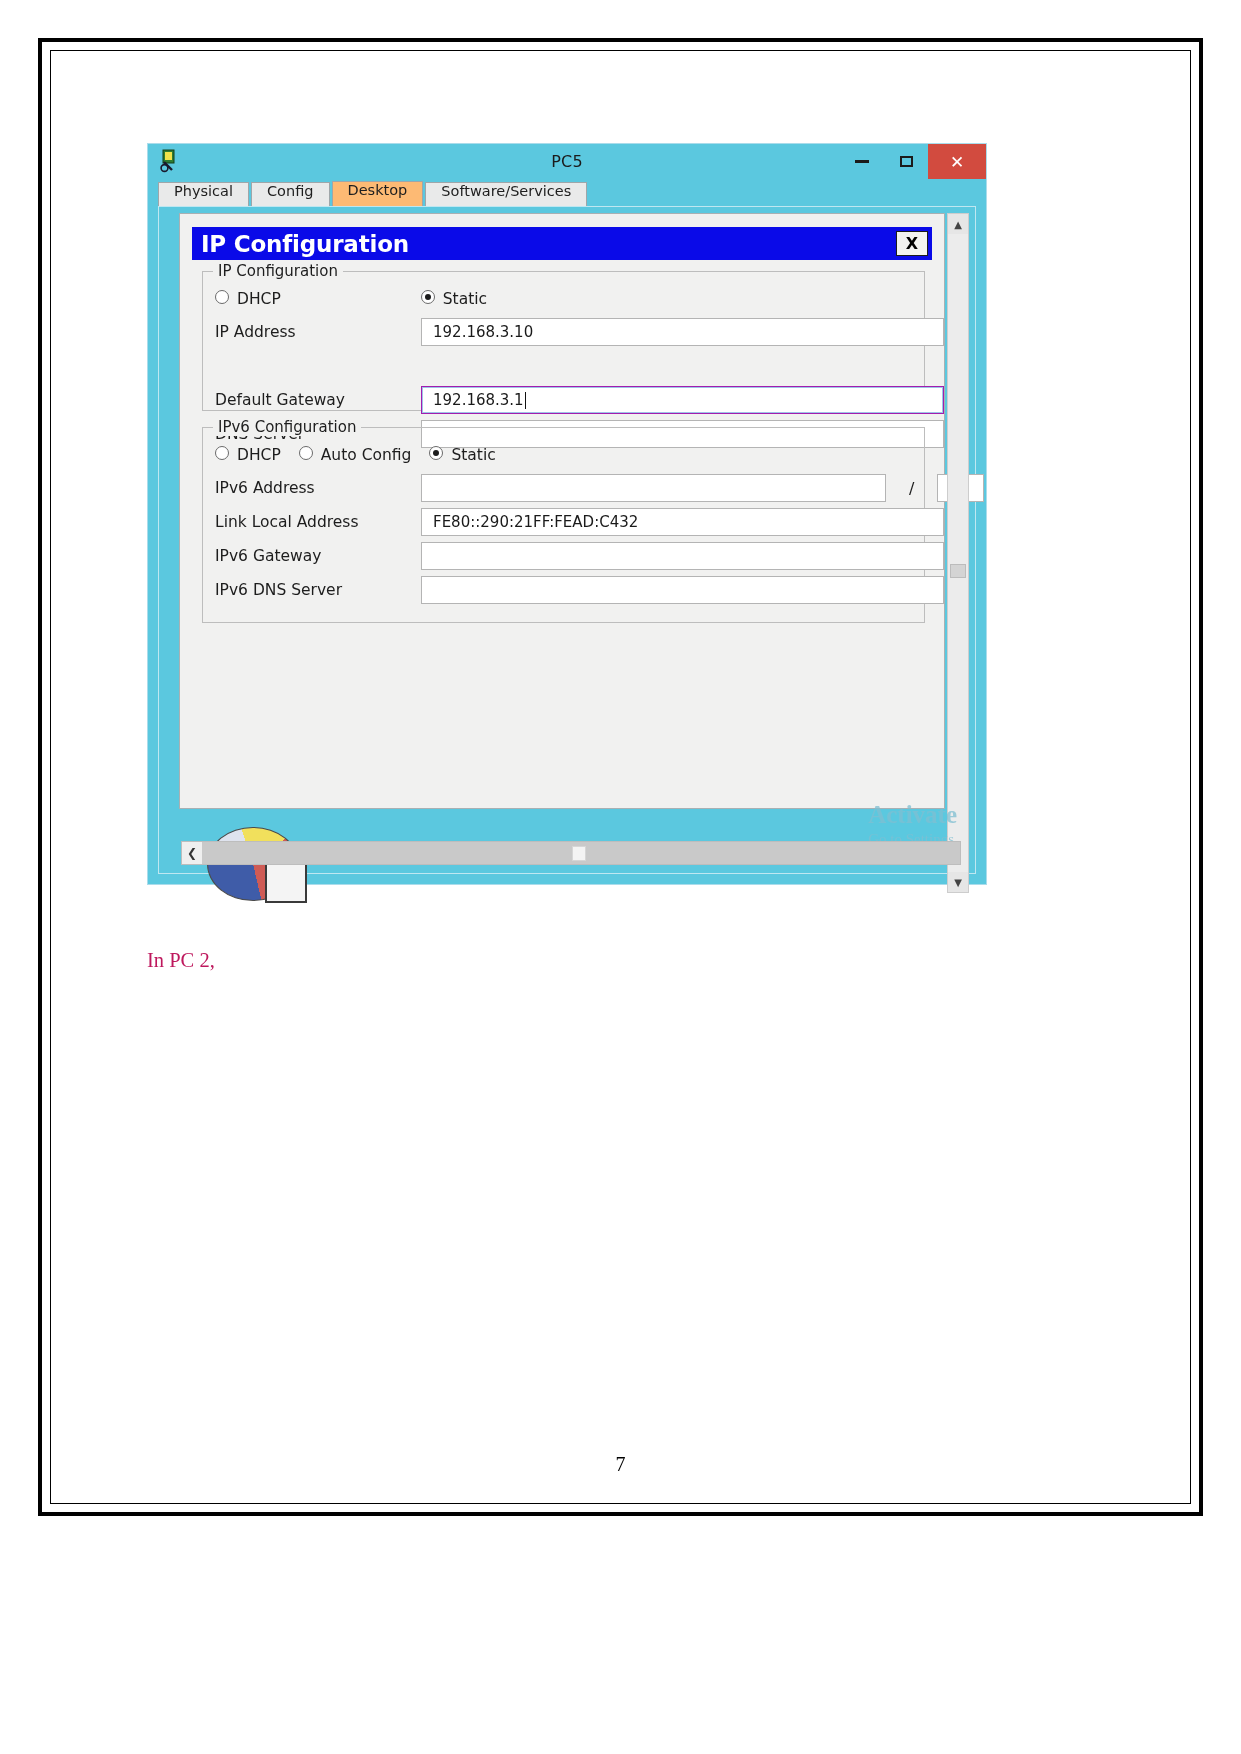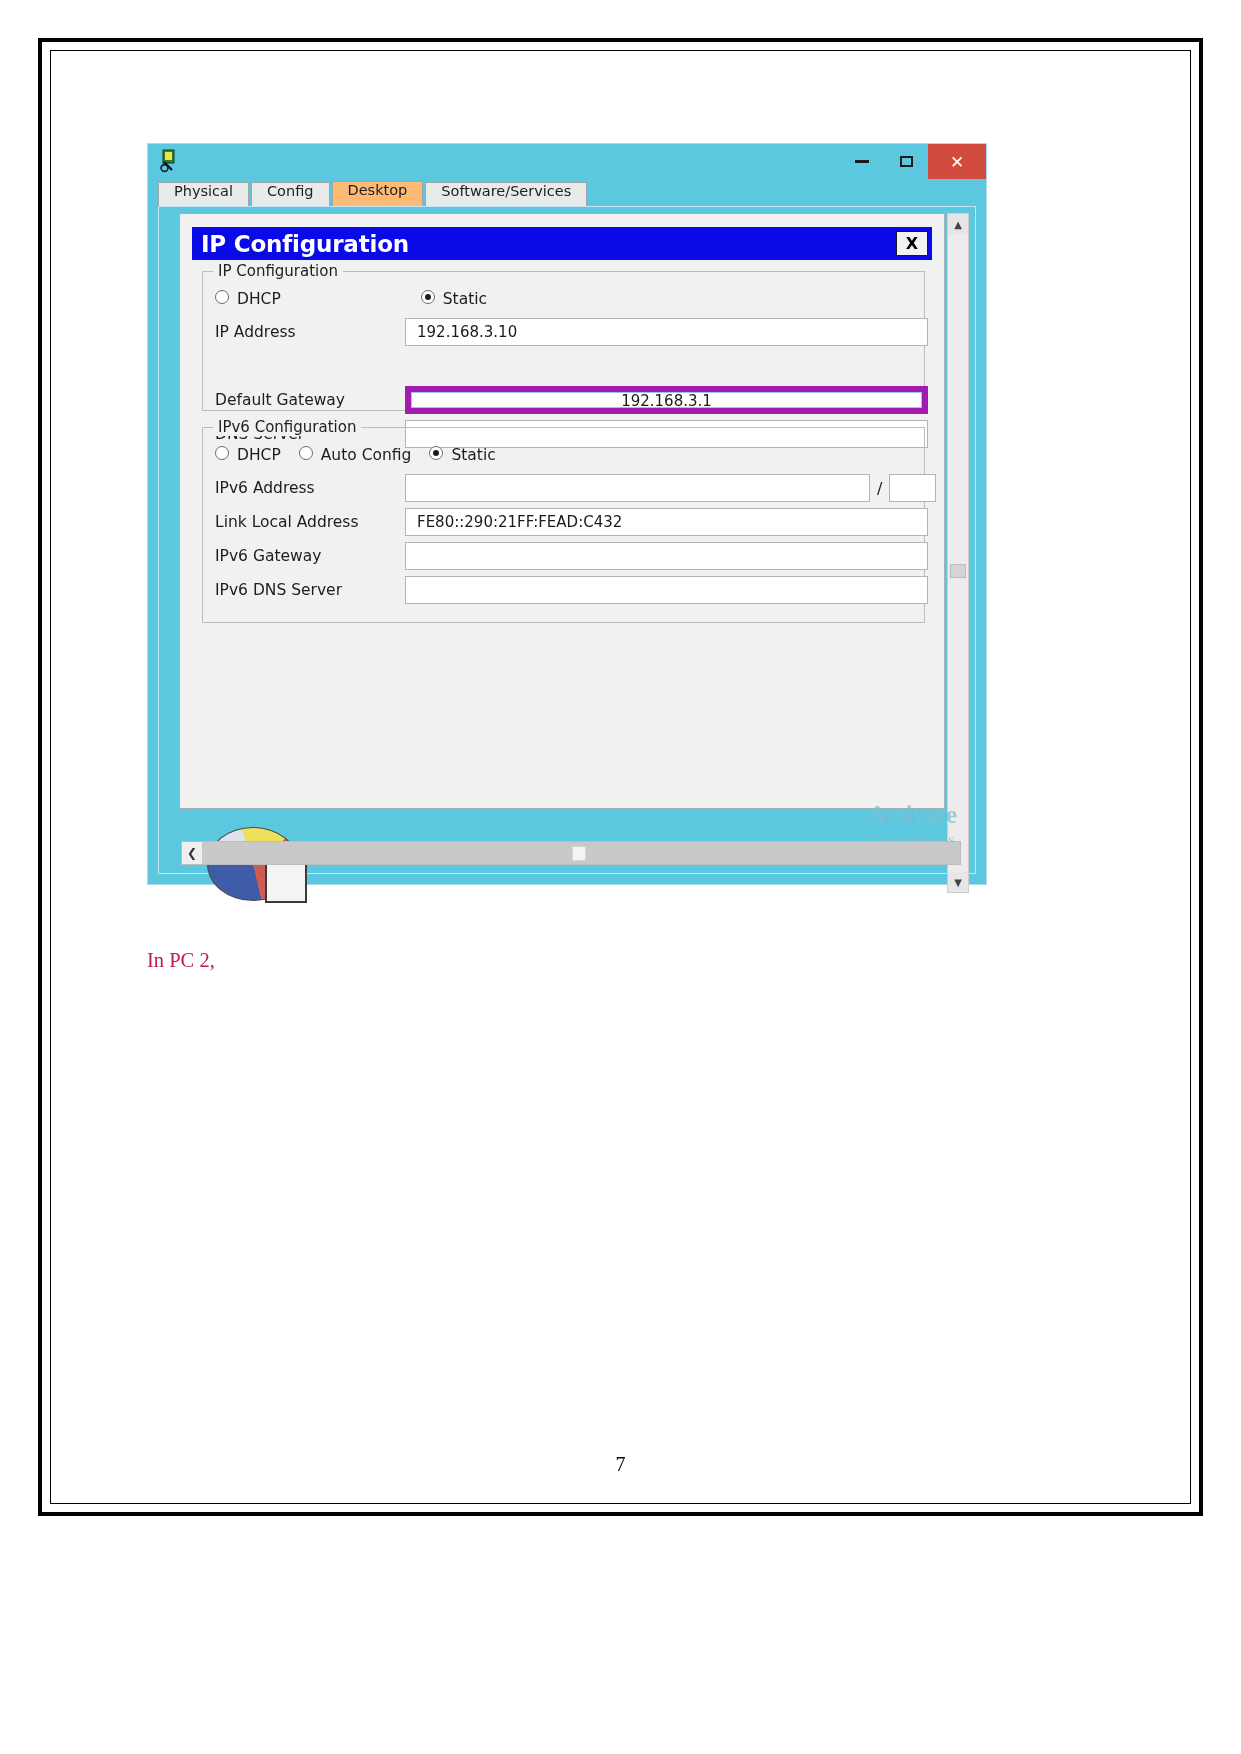--- a/index.html
+++ b/index.html
@@ -243,20 +243,21 @@
   .radio-item {
     display: flex;
     margin-right: 18px;
   }
 
   .form-row {
     position: absolute;
     display: flex;
     align-items: center;
     height: 30px;
+    gap: 16px;
   }
   .form-label {
     width: 190px;
     font-size: 15.5px;
     color: #1d1d1d;
     font-family: "DejaVu Sans", sans-serif;
     flex: none;
   }
   .field {
     height: 28px;
@@ -265,23 +266,22 @@
     box-sizing: border-box;
     display: flex;
     align-items: center;
     padding: 0 11px;
     font-size: 15px;
     color: #1a1a1a;
     font-family: "DejaVu Sans", sans-serif;
     position: relative;
   }
   .field.focused {
-    border: 6px solid #a21caf;
+    border: 1px solid #a21caf;
     box-shadow: inset 0 0 0 1px #9dc5e6;
-    flex-direction: column;
   }
   .caret {
     display: inline-block;
     width: 1px;
     height: 17px;
     background: #111111;
     margin-left: 1px;
   }
   .field.w-ipv4 { width: 523px; }
   .field.w-ipv6 { width: 465px; }
@@ -455,20 +455,21 @@
 
       <div class="pt-titlebar">
         <span class="pt-app-icon">
           <svg width="22" height="24" viewBox="0 0 22 24">
             <rect x="3" y="1" width="11" height="13" fill="#2e7d32" stroke="#14401a" stroke-width="1"></rect>
             <rect x="5" y="3" width="7" height="8" fill="#f0e24a"></rect>
             <path d="M4,13 L12,21" stroke="#1a1a2e" stroke-width="2.4" fill="none"></path>
             <circle cx="4.5" cy="19" r="3.4" fill="none" stroke="#1a1a2e" stroke-width="1.6"></circle>
           </svg>
         </span>
+        <div class="pt-title">PC5</div>
         <div class="pt-winbtns">
           <div class="pt-winbtn">
             <i class="glyph-min"></i>
           </div>
           <div class="pt-winbtn">
             <i class="glyph-max"></i>
           </div>
           <div class="pt-winbtn close">
             <span>✕</span>
           </div>

